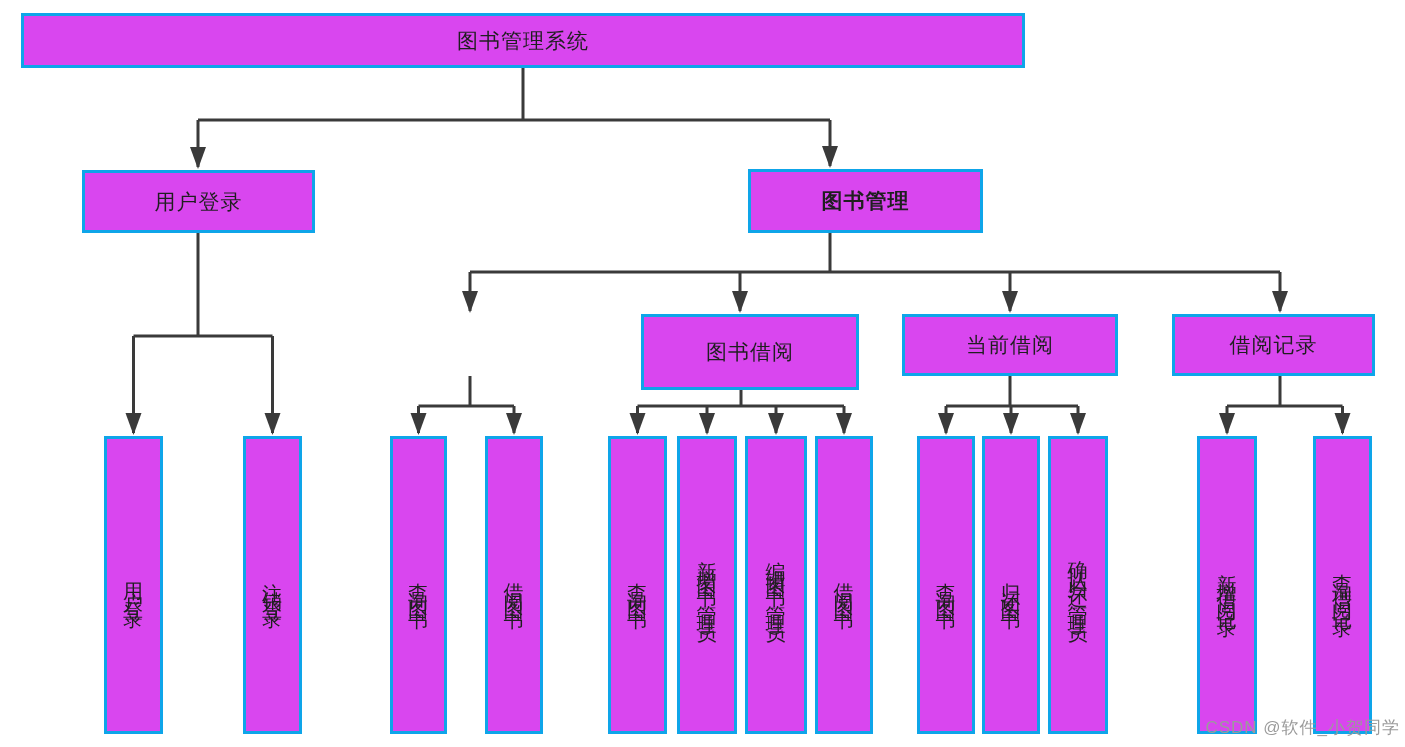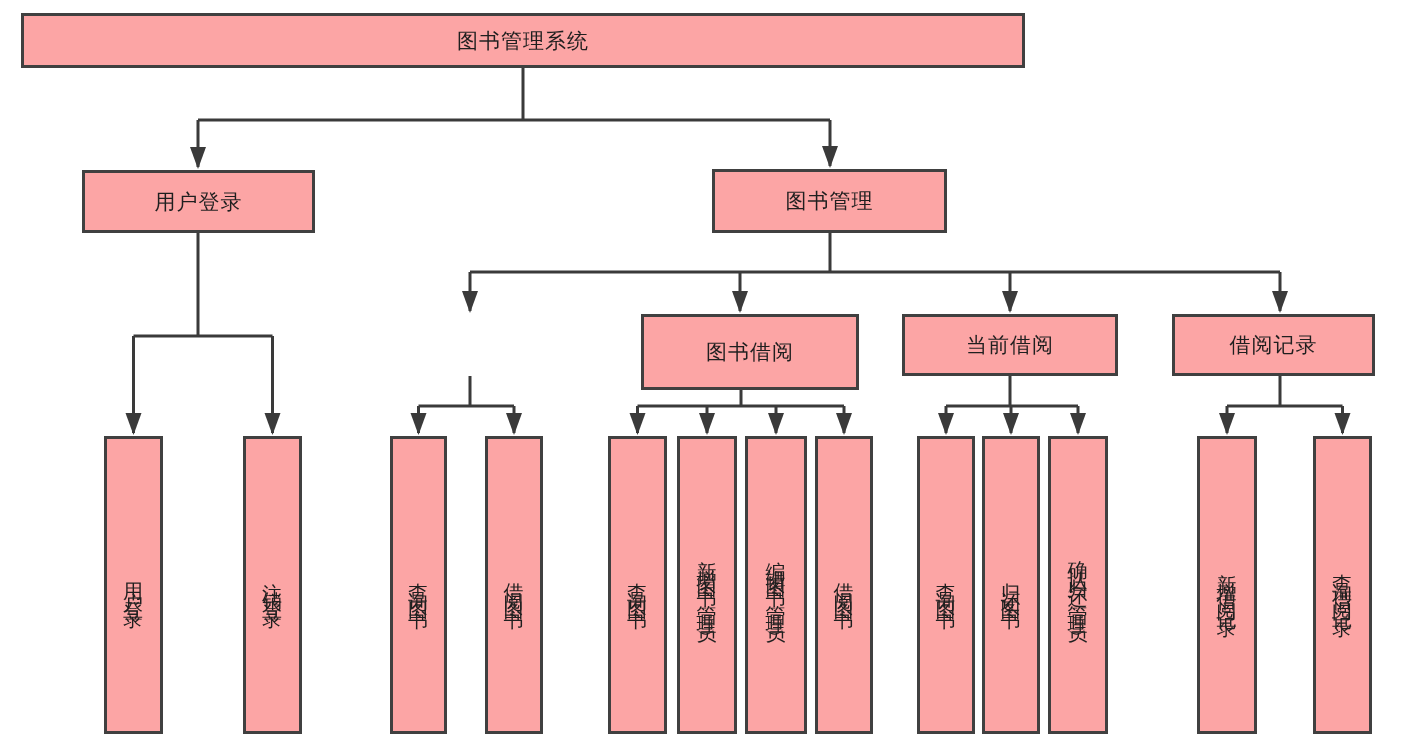--- a/index.html
+++ b/index.html
@@ -18,22 +18,22 @@
   #connector-layer {
     position: absolute;
     left: 0;
     top: 0;
     width: 1405px;
     height: 747px;
   }
   .node {
     position: absolute;
     box-sizing: border-box;
-    background: #fca5a5;
-    border: 3px solid #404040;
+    background: #d946ef;
+    border: 3px solid #0ea5e9;
     color: #1f1f1f;
     display: flex;
     align-items: center;
     justify-content: center;
   }
   .hbox {
     font-size: 21px;
     letter-spacing: 1px;
     white-space: nowrap;
   }
@@ -90,21 +90,21 @@
         <polygon points="1003,413 1019,413 1011,435" fill="#3a3a3a"></polygon>
         <polygon points="1070,413 1086,413 1078,435" fill="#3a3a3a"></polygon>
         <polygon points="1219,413 1235,413 1227,435" fill="#3a3a3a"></polygon>
         <polygon points="1334.5,413 1350.5,413 1342.5,435" fill="#3a3a3a"></polygon>
       </g>
   </svg>
 
   <div class="node hbox" style="left:21px; top:13px; width:1004px; height:55px;">图书管理系统</div>
 
   <div class="node hbox" style="left:82px; top:170px; width:233px; height:63px;">用户登录</div>
-  <div class="node hbox" style="left:712px; top:169px; width:235px; height:64px;">图书管理</div>
+  <div class="node hbox" style="left:748px; top:169px; width:235px; height:64px;font-weight:bold;">图书管理</div>
 
   <div class="node hbox" style="left:632px; top:314px; width:218px; height:76px;margin-left:9px;">图书借阅</div>
   <div class="node hbox" style="left:902px; top:314px; width:216px; height:62px;font-family:Liberation Serif, serif;">当前借阅</div>
   <div class="node hbox" style="left:1172px; top:314px; width:203px; height:62px;">借阅记录</div>
 
   <div class="node vbox" style="left:104px; top:436px; width:59px; height:298px;">
     <span class="vtext">用户登录</span>
   </div>
   <div class="node vbox" style="left:243px; top:436px; width:59px; height:298px;">
     <span class="vtext">注销登录</span>
@@ -140,13 +140,14 @@
     <span class="vtext">确认归还（管理员）</span>
   </div>
 
   <div class="node vbox" style="left:1197px; top:436px; width:60px; height:298px;">
     <span class="vtext">新增借阅记录</span>
   </div>
   <div class="node vbox" style="left:1313px; top:436px; width:59px; height:298px;">
     <span class="vtext">查询借阅记录</span>
   </div>
 
+  <div id="watermark">CSDN @软件_小贺同学</div>
 </div>
 
 </body></html>

